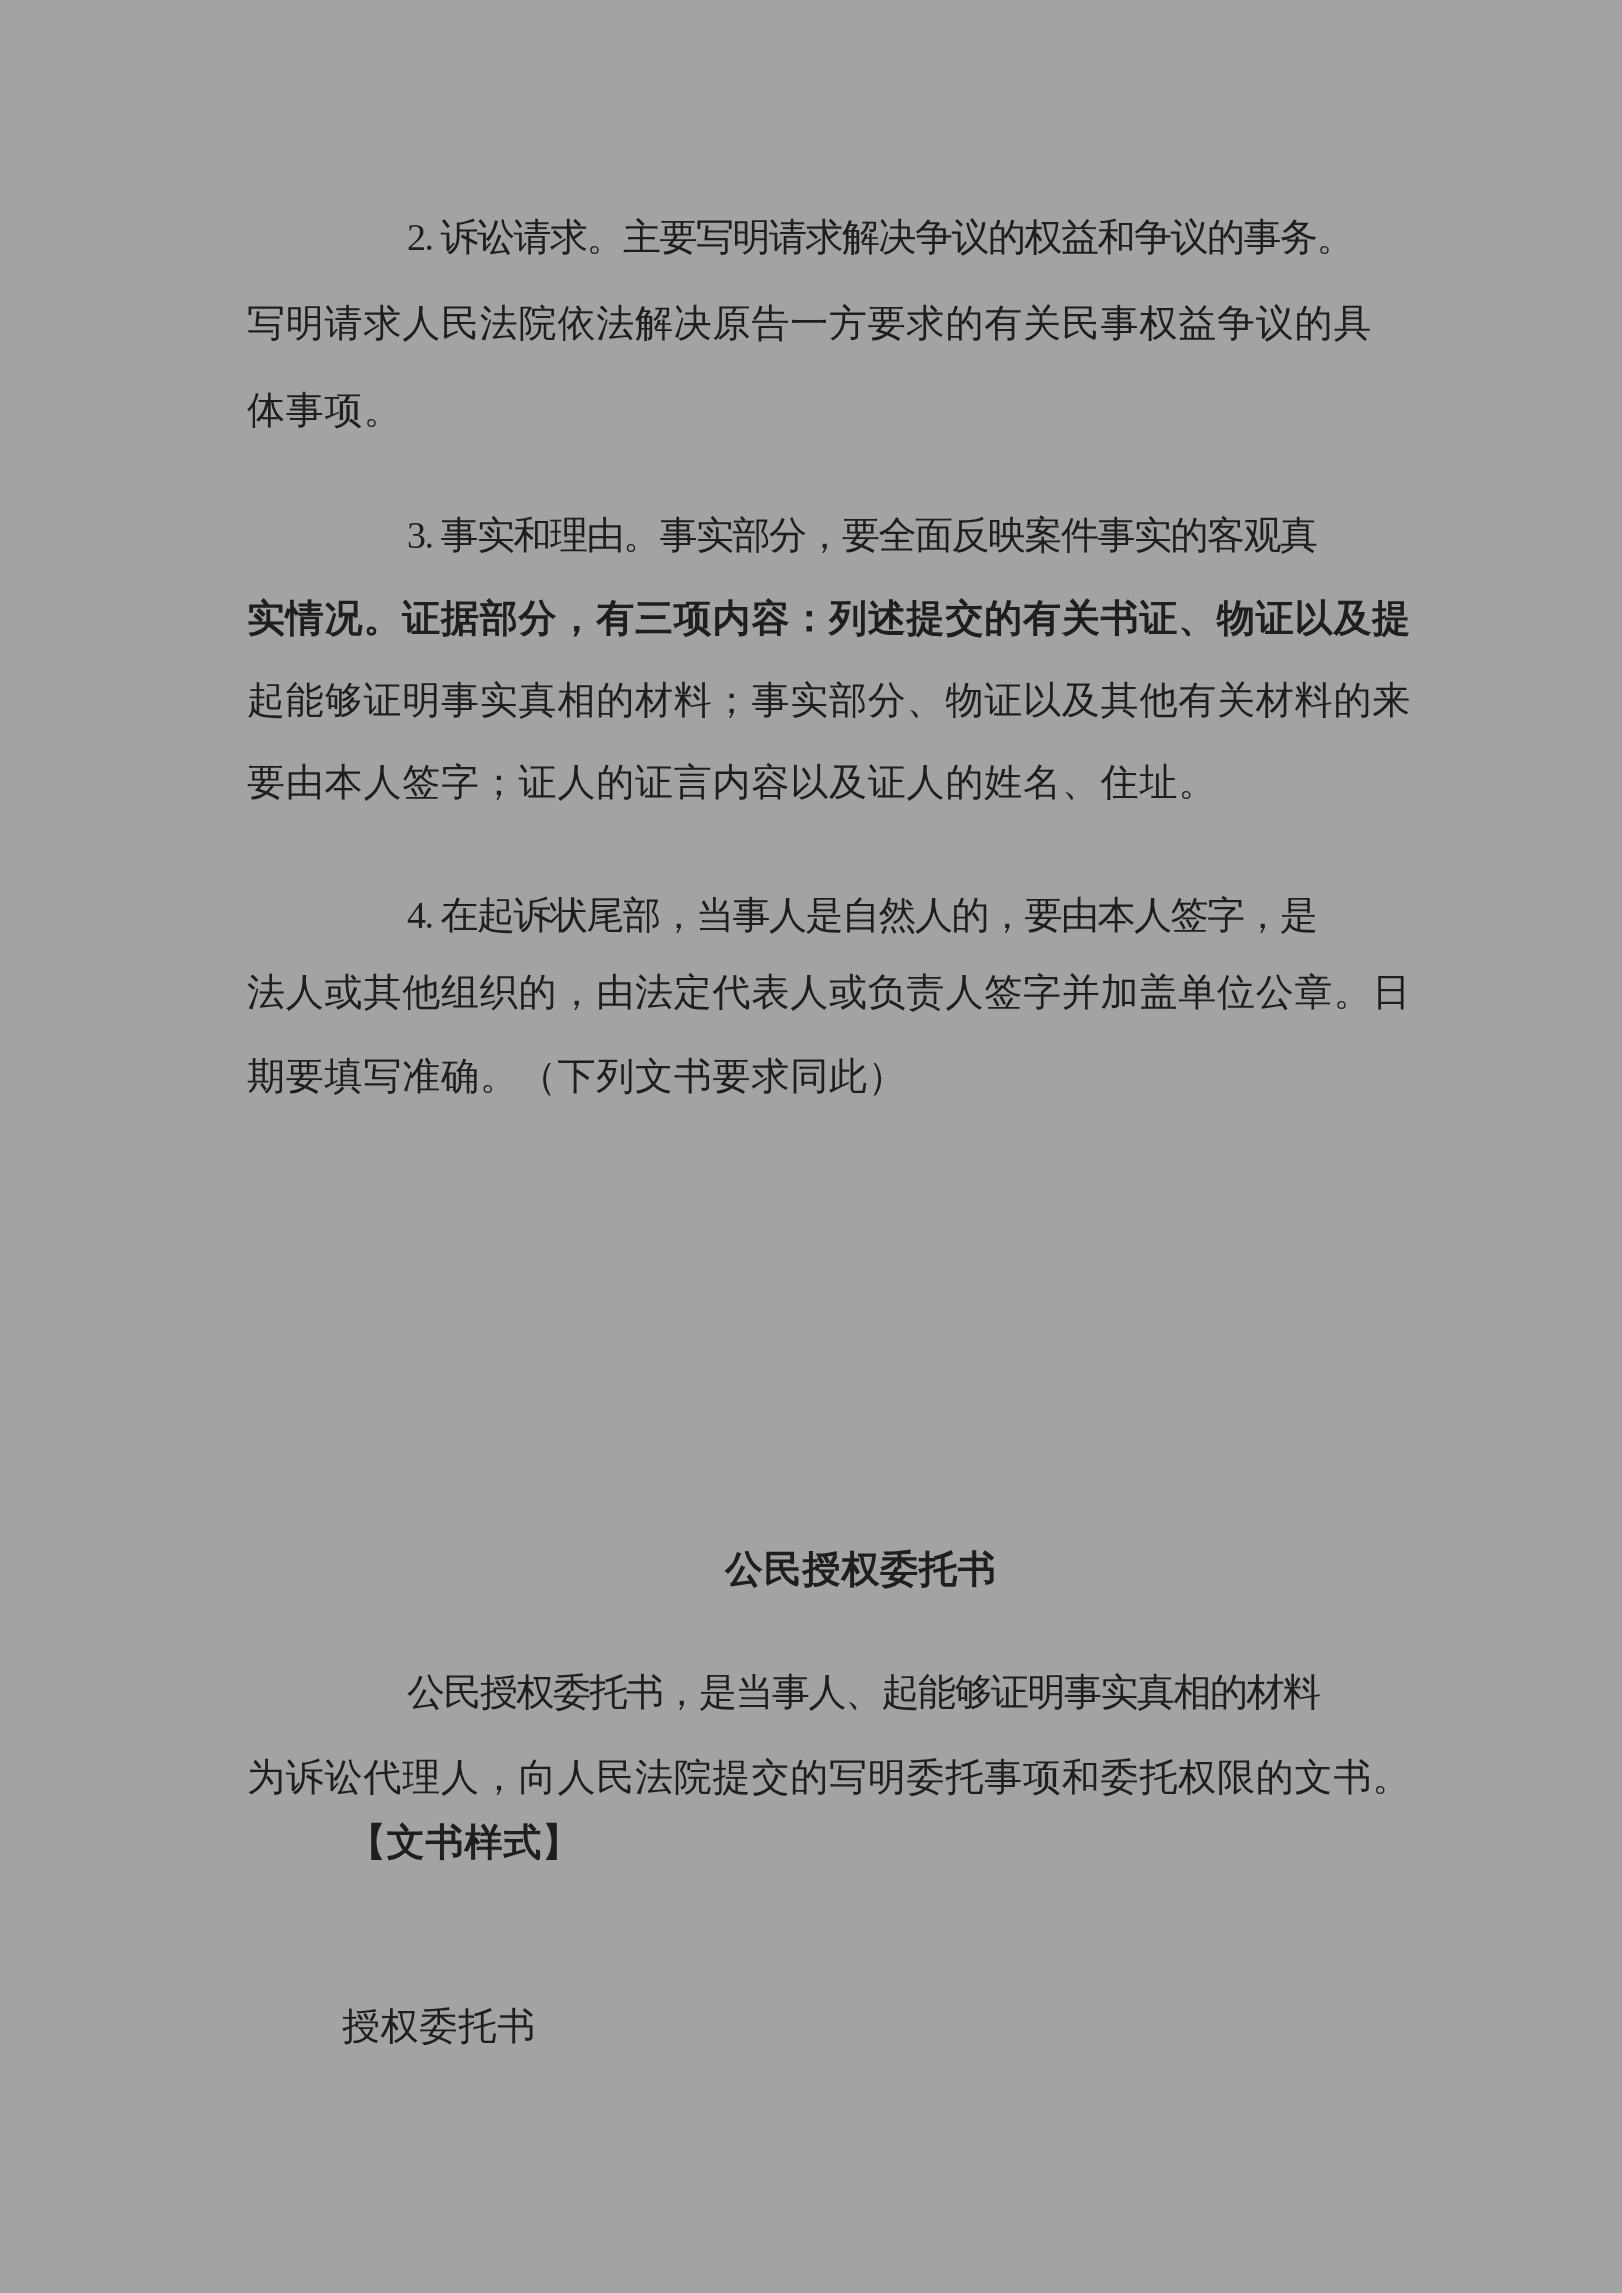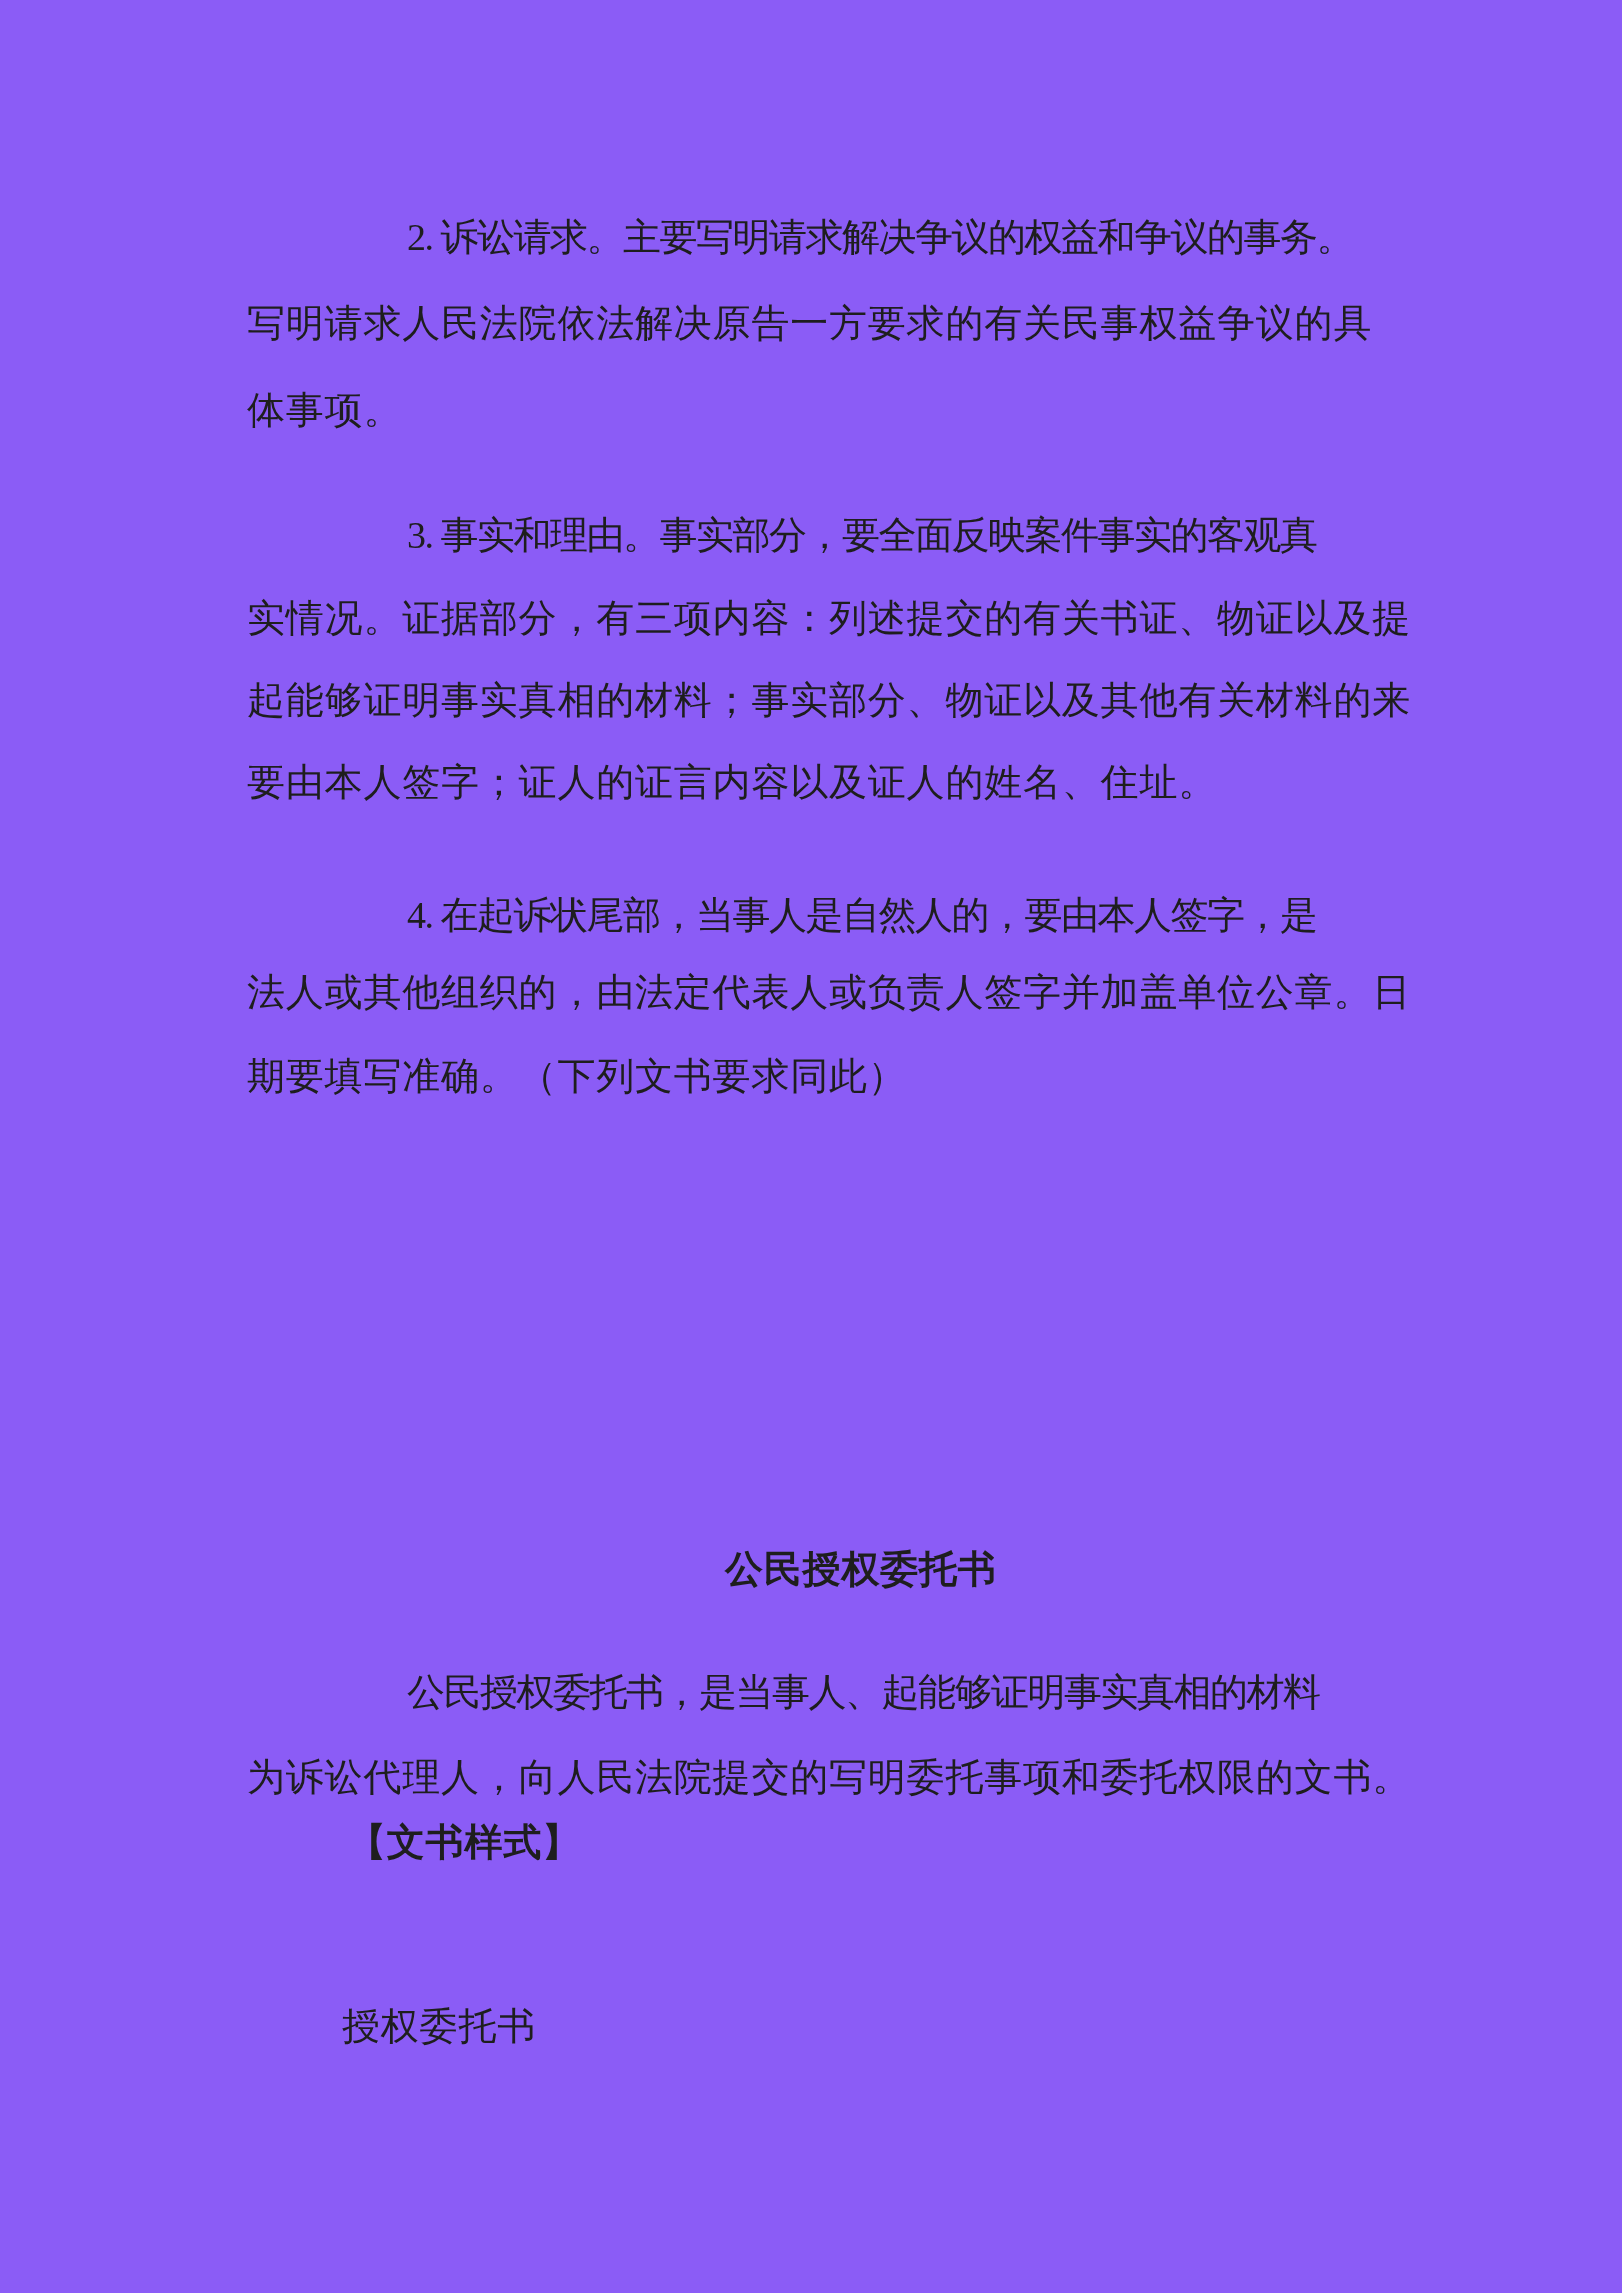--- a/index.html
+++ b/index.html
@@ -4,21 +4,21 @@
 <style>
   html, body {
     margin: 0;
     padding: 0;
     background: #ffffff;
   }
   .page {
     position: relative;
     width: 1623px;
     height: 2294px;
-    background: #8b5cf6;
+    background: #a3a3a3;
     overflow: hidden;
     font-family: "Liberation Serif", "DejaVu Serif", serif;
   }
   .line {
     position: absolute;
     font-size: 38px;
     line-height: 42px;
     letter-spacing: 0.8px;
     white-space: nowrap;
     color: #1e1e1e;
@@ -36,21 +36,21 @@
     left: 348px;
   }
   .line.label-doc {
     left: 336px;
   }
   
   .p1-l1 { top: 216px; }
   .p1-l2 { top: 302px; }
   .p1-l3 { top: 389px; }
   .p2-l1 { top: 514px; }
-  .p2-l2 { top: 597px; }
+  .p2-l2 { top: 597px; font-weight: bold; }
   .p2-l3 { top: 679px; }
   .p2-l4 { top: 761px; }
   .p3-l1 { top: 894px; }
   .p3-l2 { top: 971px; }
   .p3-l3 { top: 1055px; }
   .h1    { top: 1548px; }
   .p4-l1 { top: 1671px; }
   .p4-l2 { top: 1756px; }
   .lbl1  { top: 1821px; font-weight: bold; }
   .lbl2  { top: 2005px; margin-left: 6px; }

